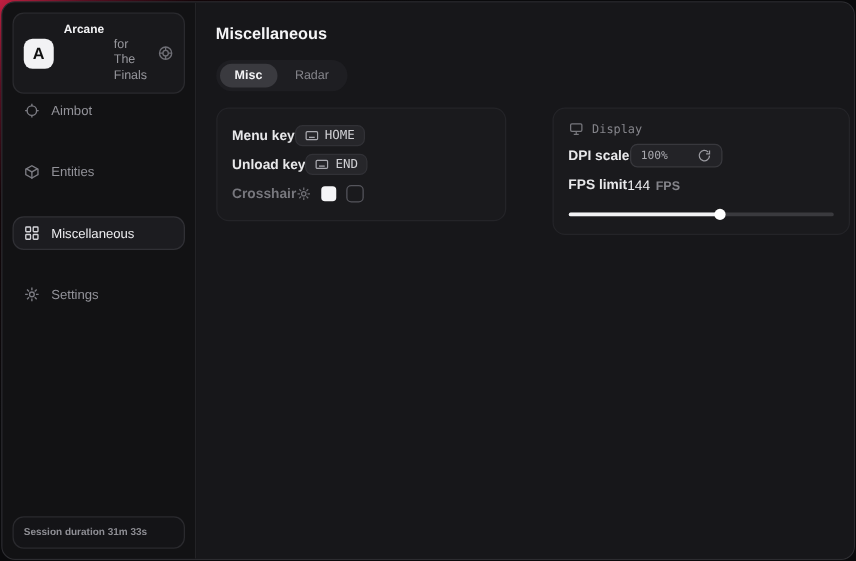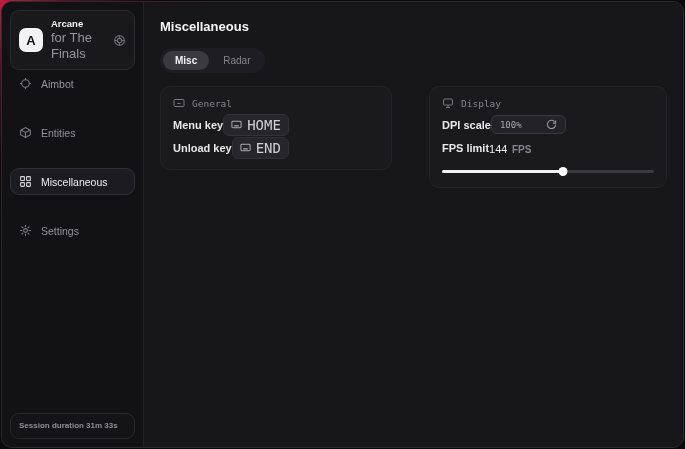--- a/index.html
+++ b/index.html
@@ -10,21 +10,21 @@
     border-radius:11px;display:flex;overflow:hidden;}
   
   .sidebar{width:174px;background:#121214;border-right:1px solid #232326;
     display:flex;flex-direction:column;padding:8px;}
   .user-card{display:flex;align-items:center;gap:8px;background:#19191c;
     border:1px solid #2a2a2e;border-radius:9px;padding:7px 8px;}
   .avatar{width:24px;height:24px;border-radius:7px;background:#f2f2f4;color:#111;
     font-weight:bold;font-size:13px;display:flex;align-items:center;justify-content:center;}
   .user-meta{flex:1;min-width:0;}
   .user-name{color:#f4f4f6;font-size:9.5px;font-weight:bold;line-height:1.25;}
-  .user-sub{color:#96969c;font-size:13px;line-height:1.25;}
+  .user-sub{color:#96969c;font-size:10px;line-height:1.25;margin-left:40px;}
   .user-card .icon{color:#6f6f76;}
   .cat-label{color:#6e6e74;font-size:9px;margin:14px 4px 8px 6px;}
   .nav{display:flex;flex-direction:column;gap:22px;}
   .nav-item{display:flex;align-items:center;gap:9px;padding:6px 8px;border-radius:9px;
     color:#93939a;font-size:10.5px;border:1px solid transparent;cursor:default;}
   .nav-item .icon{color:#7c7c83;display:flex;}
   .nav-item.active{background:#1c1c20;border-color:#303035;color:#ededf0;}
   .nav-item.active .icon{color:#d5d5da;}
   .side-footer{margin-top:auto;background:#141417;border:1px solid #2a2a2e;
     border-radius:9px;padding:6px 8px;}
@@ -42,21 +42,21 @@
   .card.general{width:232px;}
   .card.display{width:238px;margin-left:28px;}
   .card-head{display:flex;align-items:center;gap:7px;color:#85858b;
     font-family:"DejaVu Sans Mono",monospace;font-size:9.5px;margin-bottom:4px;}
   .card-head .icon{color:#77777d;display:flex;}
   .row{display:flex;align-items:center;justify-content:flex-start;min-height:23px;}
   .row-label{color:#e8e8ea;font-size:11px;font-weight:bold;}
   .row-label.dim{color:#77777d;}
   .keybind{display:inline-flex;align-items:center;gap:5px;background:#26262a;
     border:1px solid #313136;border-radius:6px;padding:2px 7px;
-    font-family:"DejaVu Sans Mono",monospace;font-size:14px;color:#d0d0d4;}
+    font-family:"DejaVu Sans Mono",monospace;font-size:10px;color:#d0d0d4;}
   .keybind .icon{color:#a9a9af;display:flex;}
   .cross-controls{display:flex;align-items:center;gap:8px;}
   .cross-controls .icon{color:#6f6f76;display:flex;}
   .swatch{width:12px;height:12px;border-radius:3px;background:#f5f5f7;}
   .checkbox{width:14px;height:14px;border-radius:4px;border:1.5px solid #55555c;background:transparent;}
   .dpi-pill{display:inline-flex;align-items:center;gap:24px;background:#232327;
     border:1px solid #38383d;border-radius:6px;padding:3px 8px;
     font-family:"DejaVu Sans Mono",monospace;font-size:9px;color:#a8a8ae;}
   .dpi-pill .icon{color:#9a9aa0;display:flex;cursor:pointer;}
   .fps-value{font-size:11px;font-weight:normal;color:#f0f0f2;}
@@ -158,29 +158,20 @@
     <div class="page-title">Miscellaneous</div>
 
     <div class="tabs">
       <div class="tab active">Misc</div>
       <div class="tab">Radar</div>
     </div>
 
     <div class="cards">
 
       <div class="card general">
-        <div class="card-head">
-          <span class="icon">
-            <svg width="12" height="12" viewBox="0 0 24 24" fill="none" stroke="currentColor" stroke-width="2">
-              <rect x="2" y="5" width="20" height="14" rx="2"></rect>
-              <path d="M6 9h.01M10 9h.01M14 9h.01M18 9h.01M6 13h.01M18 13h.01M9 13h6"></path>
-            </svg>
-          </span>
-          <span>General</span>
-        </div>
 
         <div class="row">
           <span class="row-label">Menu key</span>
           <span class="keybind">
             <span class="icon">
               <svg width="11" height="11" viewBox="0 0 24 24" fill="none" stroke="currentColor" stroke-width="2.2">
                 <rect x="2" y="5" width="20" height="14" rx="2"></rect>
                   <path d="M7 15h10"></path>
               </svg>
             </span>
@@ -194,20 +185,40 @@
             <span class="icon">
               <svg width="11" height="11" viewBox="0 0 24 24" fill="none" stroke="currentColor" stroke-width="2.2">
                 <rect x="2" y="5" width="20" height="14" rx="2"></rect>
                   <path d="M7 15h10"></path>
               </svg>
             </span>
             <span>END</span>
           </span>
         </div>
 
+        <div class="row">
+          <span class="row-label dim">Crosshair</span>
+          <span class="cross-controls">
+            <span class="icon">
+              <svg width="12" height="12" viewBox="0 0 24 24" fill="none" stroke="currentColor" stroke-width="2">
+                <circle cx="12" cy="12" r="3.5"></circle>
+                <line x1="12" y1="2" x2="12" y2="6"></line>
+                  <line x1="12" y1="18" x2="12" y2="22"></line>
+                <line x1="2" y1="12" x2="6" y2="12"></line>
+                  <line x1="18" y1="12" x2="22" y2="12"></line>
+                <line x1="4.9" y1="4.9" x2="7.8" y2="7.8"></line>
+                  <line x1="16.2" y1="16.2" x2="19.1" y2="19.1"></line>
+                <line x1="4.9" y1="19.1" x2="7.8" y2="16.2"></line>
+                  <line x1="16.2" y1="7.8" x2="19.1" y2="4.9"></line>
+              </svg>
+            </span>
+            <span class="swatch"></span>
+            <span class="checkbox"></span>
+          </span>
+        </div>
       </div>
 
       <div class="card display">
         <div class="card-head">
           <span class="icon">
             <svg width="12" height="12" viewBox="0 0 24 24" fill="none" stroke="currentColor" stroke-width="2">
               <rect x="3" y="4" width="18" height="12" rx="2"></rect>
                 <path d="M8 21h8M12 16v5"></path>
             </svg>
           </span>

